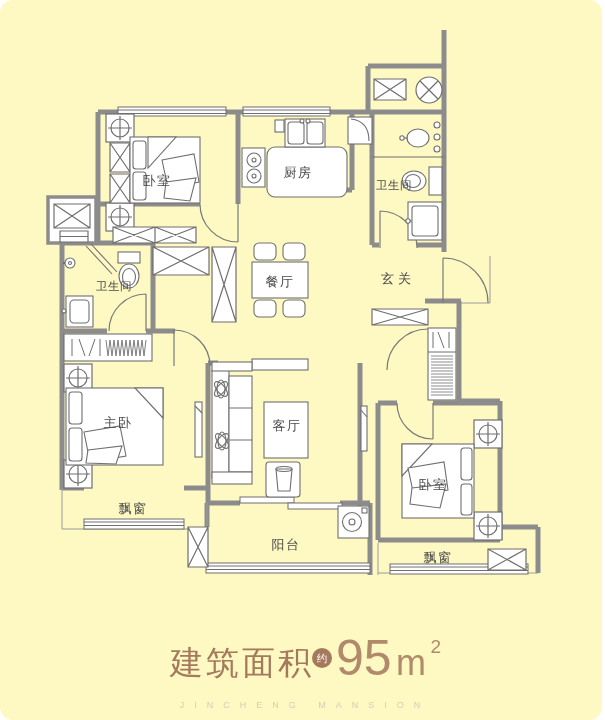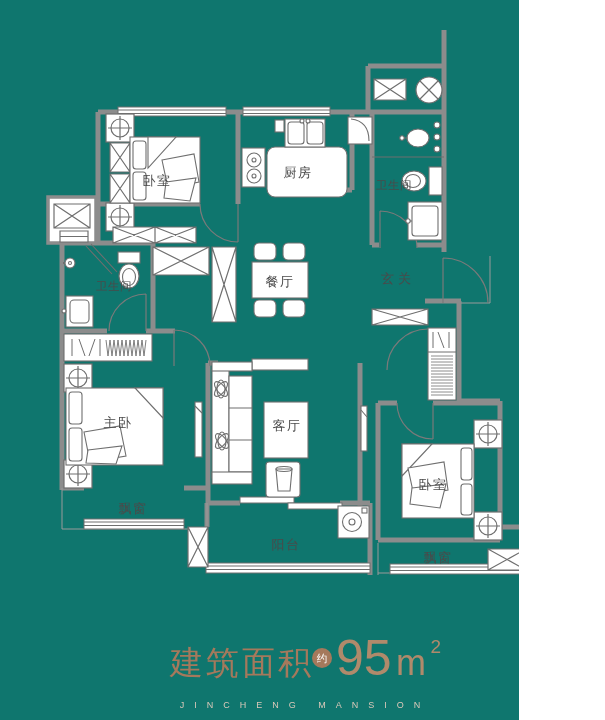--- a/index.html
+++ b/index.html
@@ -1,17 +1,17 @@
 <!DOCTYPE html>
 <html><head>
 <meta charset="utf-8">
 <style>
   html,body{margin:0;padding:0;background:#ffffff;}
-  .page{width:519px;height:720px;background:#0f766e;position:relative;overflow:hidden;
-        font-family:"Liberation Sans",sans-serif;}
+  .page{width:602px;height:720px;background:#fef9c3;position:relative;overflow:hidden;
+        font-family:"Liberation Sans",sans-serif;border-radius:13px;}
   svg{display:block;}
   text{font-family:"Liberation Sans",sans-serif;}
   .room-label{font-size:13px;fill:#4a4a4a;letter-spacing:1.5px;}
   .room-label-sm{font-size:11.5px;fill:#4a4a4a;letter-spacing:0.5px;}
   .footer-label{font-size:33px;fill:#a5795c;letter-spacing:3px;}
   .footer-value{fill:#b08a6b;}
   .badge-char{font-size:10.5px;fill:#ffffff;}
   .watermark{font-size:9px;fill:#dbc9ba;letter-spacing:10px;}
 </style>
 </head>

